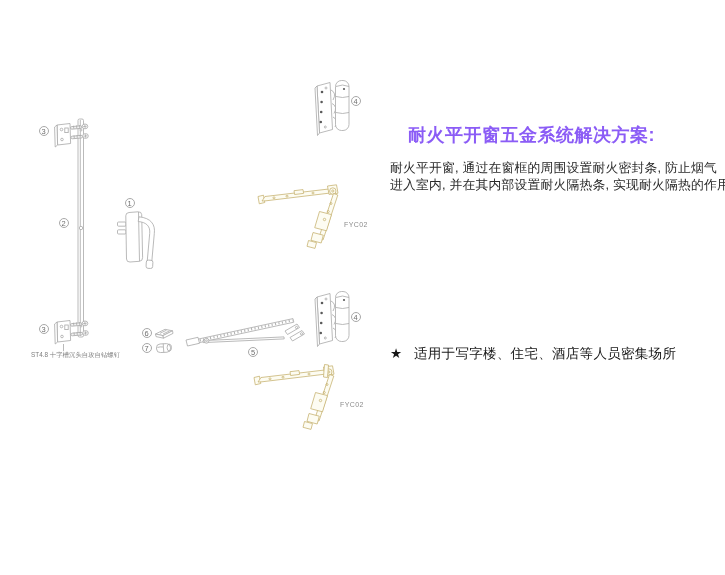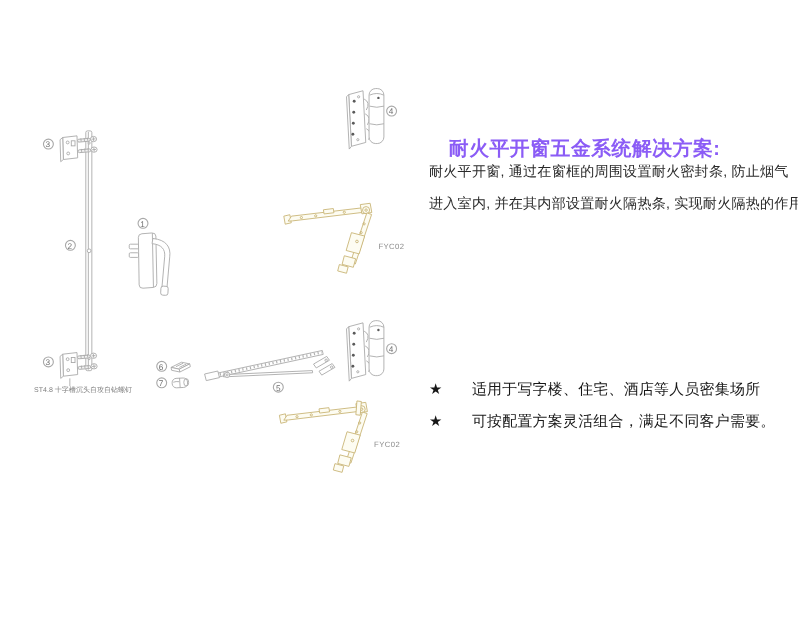--- a/index.html
+++ b/index.html
@@ -32,26 +32,26 @@
   
   .content{position:absolute;left:390px;top:0;width:335px;}
   .title{
     position:absolute;left:0;top:105px;margin:18px;font-size:18px;font-weight:700;
     color:#8b5cf6;letter-spacing:.5px;white-space:nowrap;
   }
   .body-line{
     position:absolute;left:0;font-size:12.8px;color:#2a2a2a;
     letter-spacing:.2px;white-space:nowrap;
   }
-  .body-line.l1{top:148px;}
+  .body-line.l1{top:160px;}
   .body-line.l2{top:177px;}
   .features{position:absolute;left:0;top:345px;}
   .feature-line{height:28.5px;font-size:13.5px;color:#171717;white-space:nowrap;}
   .feature-line .marker{display:inline-block;width:15px;}
-  .feature-line .ftext{margin-left:24px;letter-spacing:.3px;}
+  .feature-line .ftext{margin-left:9px;letter-spacing:.3px;}
 </style>
 </head>
 <body>
 
 <div class="page">
 
   <div class="diagram">
     <svg width="390" height="480" viewBox="0 0 390 480">
       <defs>
 
@@ -199,19 +199,16 @@
   <div class="content">
     <h1 class="title">耐火平开窗五金系统解决方案:</h1>
 
     <div class="body-line l1">耐火平开窗, 通过在窗框的周围设置耐火密封条, 防止烟气</div>
     <div class="body-line l2">进入室内, 并在其内部设置耐火隔热条, 实现耐火隔热的作用。</div>
 
     <div class="features">
       <div class="feature-line">
         <span class="marker">★</span><span class="ftext">适用于写字楼、住宅、酒店等人员密集场所</span>
       </div>
-      <div class="feature-line">
-        <span class="marker">★</span><span class="ftext">可按配置方案灵活组合，满足不同客户需要。</span>
-      </div>
     </div>
   </div>
 
 </div>
 
 </body></html>

